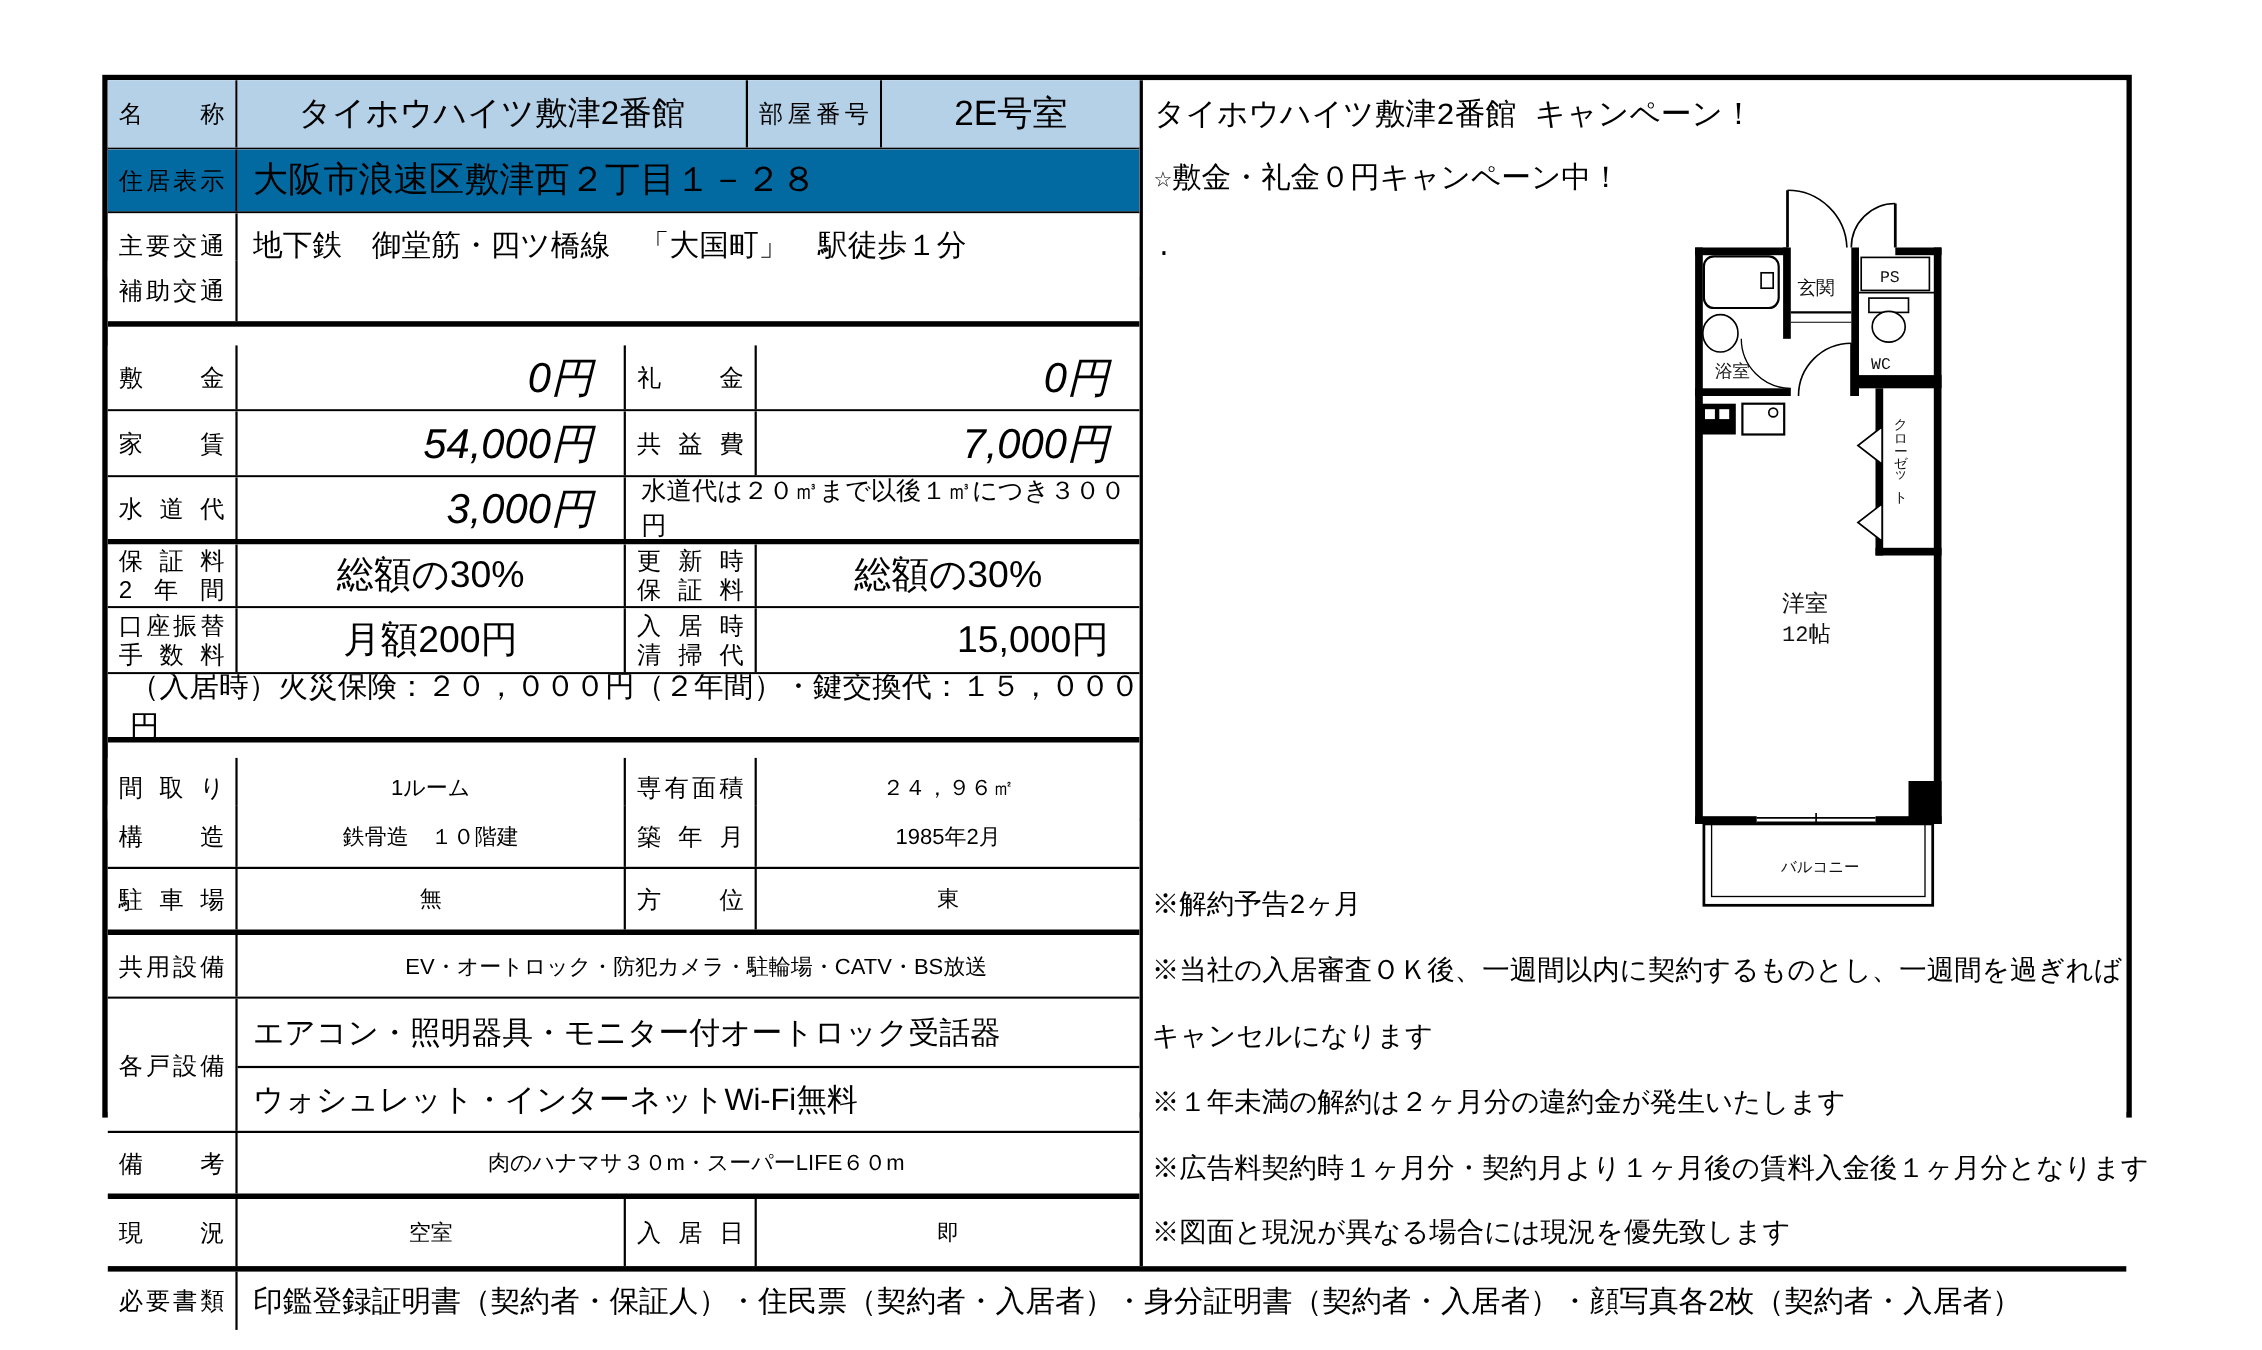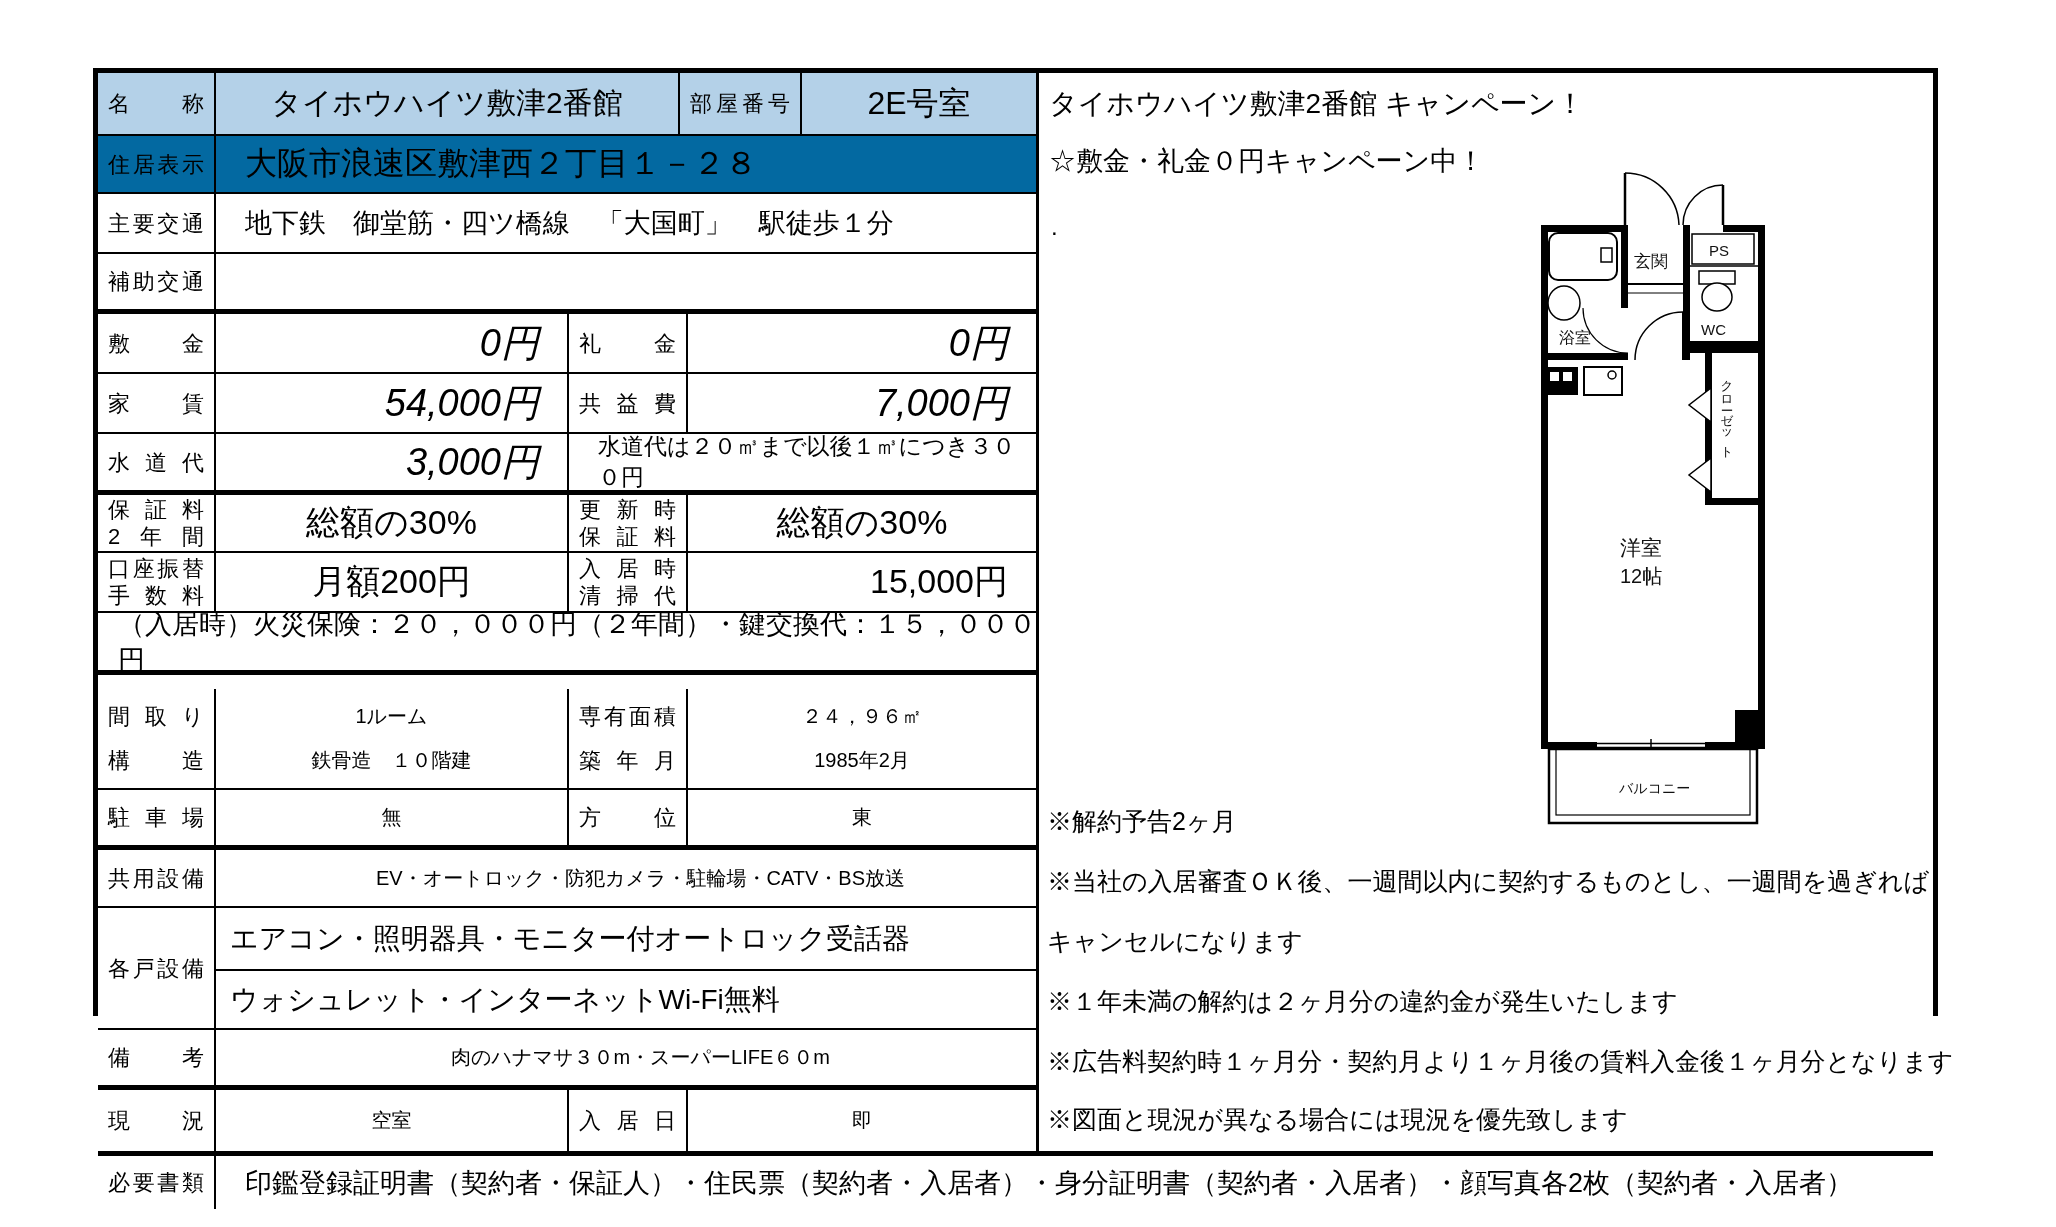--- a/index.html
+++ b/index.html
@@ -13,36 +13,36 @@
   .cell.last{border-right:none;}
   .bthick{border-bottom-width:5px;}
   .hcell{width:118px;padding:2px 10px;}
   .hlabel{display:inline-block;width:100%;font-size:22px;line-height:27px;
           text-align:justify;text-align-last:justify;white-space:pre-line;}
   .w-v1{width:353px}.w-h2{width:119px}.w-v2{width:348px}
   .w-nv{width:464px}.w-nh2{width:122px}.w-nv2{width:234px}
   .w-full{width:820px}.w-note{width:467px}.w-one{width:938px}.w-doc{width:1717px}
   .vcenter{justify-content:center;text-align:center;}
   .vright{justify-content:flex-end;padding-right:28px;}
-  .vleft{padding-left:29px;}
+  .vleft{padding-left:14px;}
   .money{font-size:38px;font-style:italic;}
   .money2{font-size:34px;}
   .v23{font-size:23px;}
   .v27{font-size:27px;}
   .v28{font-size:20px;justify-content:center;}
   .v30{font-size:30px;}
   .v32{font-size:32px;}
   .blue{background:#b4d1e8;}
   .gray{background:#0369a1;}
   .combo-col{display:flex;flex-direction:column;width:820px;}
   .combo-col .sub{box-sizing:border-box;display:flex;align-items:center;padding-left:14px;
                   font-size:28px;border-bottom:2px solid #000;height:63px;}
   .combo-col .sub.last{border-bottom:none;height:57px;}
   .rightcol{position:absolute;left:938px;top:0;width:897px;height:1078px;
-            border-left:3px solid #000;box-sizing:border-box;background:#fff;}
+            border-left:3px solid #000;box-sizing:border-box;background:#fff;font-family:Liberation Mono, monospace;}
   .rc-title{position:absolute;left:10px;top:12px;font-size:28px;white-space:nowrap;}
   .rc-sub{position:absolute;left:10px;top:70px;font-size:27px;white-space:nowrap;}
   .rc-mark{position:absolute;left:12px;top:140px;font-size:24px;}
   .note{position:absolute;left:8px;font-size:25px;white-space:nowrap;}
   .floorplan{position:absolute;left:498px;top:90px;}
   svg text{fill:#111;}
 </style>
 </head>
 <body>
 
@@ -75,21 +75,21 @@
 
     <div class="row" style="top:121px;height:60px">
       <div class="cell hcell">
           <span class="hlabel">主要交通</span>
         </div>
       <div class="cell vleft v27 w-full last">
           <span>地下鉄　御堂筋・四ツ橋線　「大国町」　駅徒歩１分</span>
         </div>
     </div>
 
-    <div class="row bthick" style="top:181px;height:60px">
+    <div class="row bthick" style="top:164px;height:60px">
       <div class="cell hcell">
           <span class="hlabel">補助交通</span>
         </div>
       <div class="cell vleft v27 w-full last">
           <span></span>
         </div>
     </div>
 
     <div class="row" style="top:241px;height:60px">
       <div class="cell hcell">

